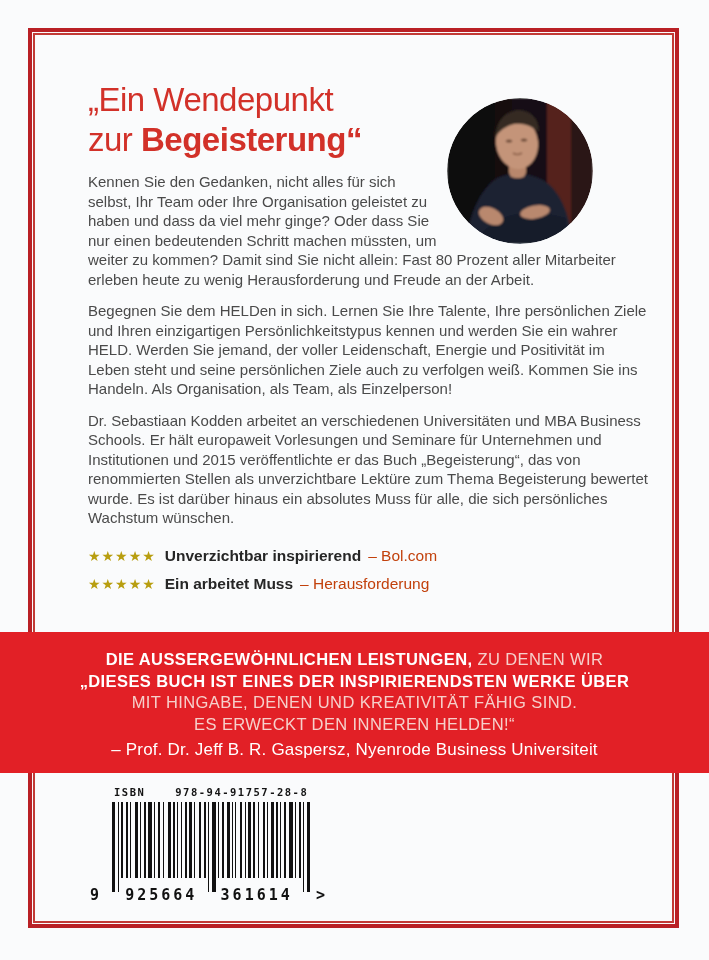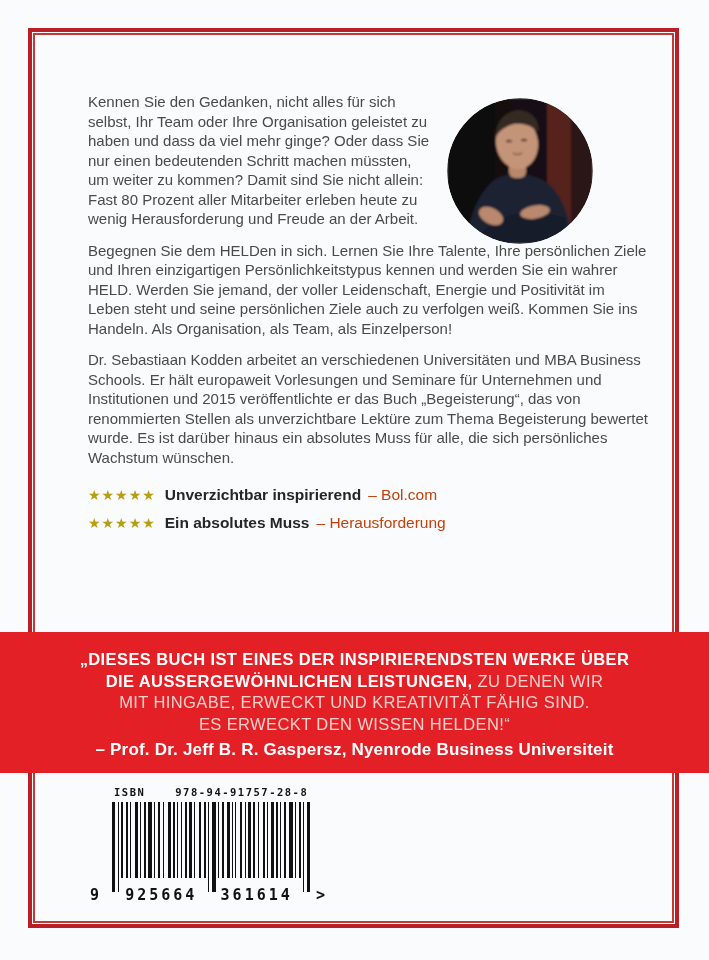--- a/index.html
+++ b/index.html
@@ -36,21 +36,21 @@
   
   .banner{
     position:absolute;left:0;right:0;top:632px;height:141px;background:#e2202  6;
     background:#e22026;z-index:3;color:#fff;text-align:center;
     padding-top:17px;box-sizing:border-box;
   }
   .banner .q{font-size:16.5px;line-height:21.5px;letter-spacing:0.4px;}
   .banner .b{font-weight:700;color:#ffffff;}
   .banner .l{font-weight:400;color:#f6d0cb;}
   .banner .attribution{
-    margin-top:4px;font-size:17px;line-height:22px;font-weight:700;color:#ffffff;
+    margin-top:4px;font-size:17px;line-height:22px;font-weight:400;color:#ffffff;
     letter-spacing:0.2px;
   }
   
   .barcode{position:absolute;left:90px;top:786px;width:240px;height:130px;z-index:4;}
   .isbn{display:flex;gap:30px;margin-left:24px;
     font-family:"DejaVu Sans Mono","Liberation Mono",monospace;
     font-size:10.5px;font-weight:700;letter-spacing:1.5px;color:#141414;}
   .bars{
     margin-left:22px;margin-top:4px;width:212px;height:90px;
     display:flex;align-items:flex-start;overflow:hidden;
@@ -103,44 +103,46 @@
         <ellipse cx="77" cy="42" rx="3.2" ry="1.6" fill="#6e4b39"></ellipse>
         <path d="M66 55 Q70 58 75 55" stroke="#8a5d45" stroke-width="1.6" fill="none"></path>
 
         <path d="M26 146 Q56 102 118 120 L122 146 Z" fill="#141a29"></path>
         <ellipse cx="44" cy="118" rx="13" ry="8" fill="#b9886e" transform="rotate(28 44 118)"></ellipse>
         <ellipse cx="88" cy="114" rx="15" ry="6.5" fill="#b9886e" transform="rotate(-10 88 114)"></ellipse>
       </g>
     </svg>
   </div>
 
+  <h1 class="title"><span>„Ein Wendepunkt</span><br><span><span>zur </span><b>Begeisterung“</b></span>
+  </h1>
 
   <p class="para">Kennen Sie den Gedanken, nicht alles für sich selbst, Ihr Team oder Ihre Organisation geleistet zu haben und dass da viel mehr ginge? Oder dass Sie nur einen bedeutenden Schritt machen müssten, um weiter zu kommen?  Damit sind Sie nicht allein: Fast 80 Prozent aller Mitarbeiter erleben heute zu wenig Herausforderung und Freude an der Arbeit.</p>
   <p class="para">Begegnen Sie dem HELDen in sich. Lernen Sie Ihre Talente, Ihre persönlichen Ziele und Ihren einzigartigen Persönlichkeitstypus kennen und werden Sie ein wahrer HELD. Werden Sie jemand, der voller Leidenschaft, Energie und Positivität im Leben steht und seine persönlichen Ziele auch zu verfolgen weiß. Kommen Sie ins Handeln. Als Organisation, als Team, als Einzelperson!</p>
   <p class="para">Dr. Sebastiaan Kodden arbeitet an verschiedenen Universitäten und MBA Business Schools. Er hält europaweit Vorlesungen und Seminare für Unternehmen und Institutionen und 2015 veröffentlichte er das Buch „Begeisterung“, das von renommierten Stellen als unverzichtbare Lektüre zum Thema Begeisterung bewertet wurde. Es ist darüber hinaus ein absolutes Muss für alle, die sich persönliches Wachstum wünschen.</p>
 
   <div class="reviews">
     <div class="review-row">
       <span class="stars">★★★★★</span>
       <span class="review-text">Unverzichtbar inspirierend</span>
       <span class="review-source">– Bol.com</span>
     </div>
     <div class="review-row">
       <span class="stars">★★★★★</span>
-      <span class="review-text">Ein absolutes Muss</span>
+      <span class="review-text">Ein arbeitet Muss</span>
       <span class="review-source">– Herausforderung</span>
     </div>
   </div>
 </div>
 
 <div class="banner">
+  <div class="q"><span class="b">DIE AUSSERGEWÖHNLICHEN LEISTUNGEN,</span> <span class="l">ZU DENEN WIR</span></div>
   <div class="q b">„DIESES BUCH IST EINES DER INSPIRIERENDSTEN WERKE ÜBER</div>
-  <div class="q"><span class="b">DIE AUSSERGEWÖHNLICHEN LEISTUNGEN,</span> <span class="l">ZU DENEN WIR</span></div>
-  <div class="q l">MIT HINGABE, ERWECKT UND KREATIVITÄT FÄHIG SIND.</div>
-  <div class="q l">ES ERWECKT DEN WISSEN HELDEN!“</div>
+  <div class="q l">MIT HINGABE, DENEN UND KREATIVITÄT FÄHIG SIND.</div>
+  <div class="q l">ES ERWECKT DEN INNEREN HELDEN!“</div>
   <div class="attribution">– Prof. Dr. Jeff B. R. Gaspersz, Nyenrode Business Universiteit</div>
 </div>
 
 <div class="barcode">
   <div class="isbn">
     <span>ISBN</span>
     <span>978-94-91757-28-8</span>
   </div>
   <div class="bars">
       <span class="guard" style="width: 3px; margin-right: 3px;"></span>

